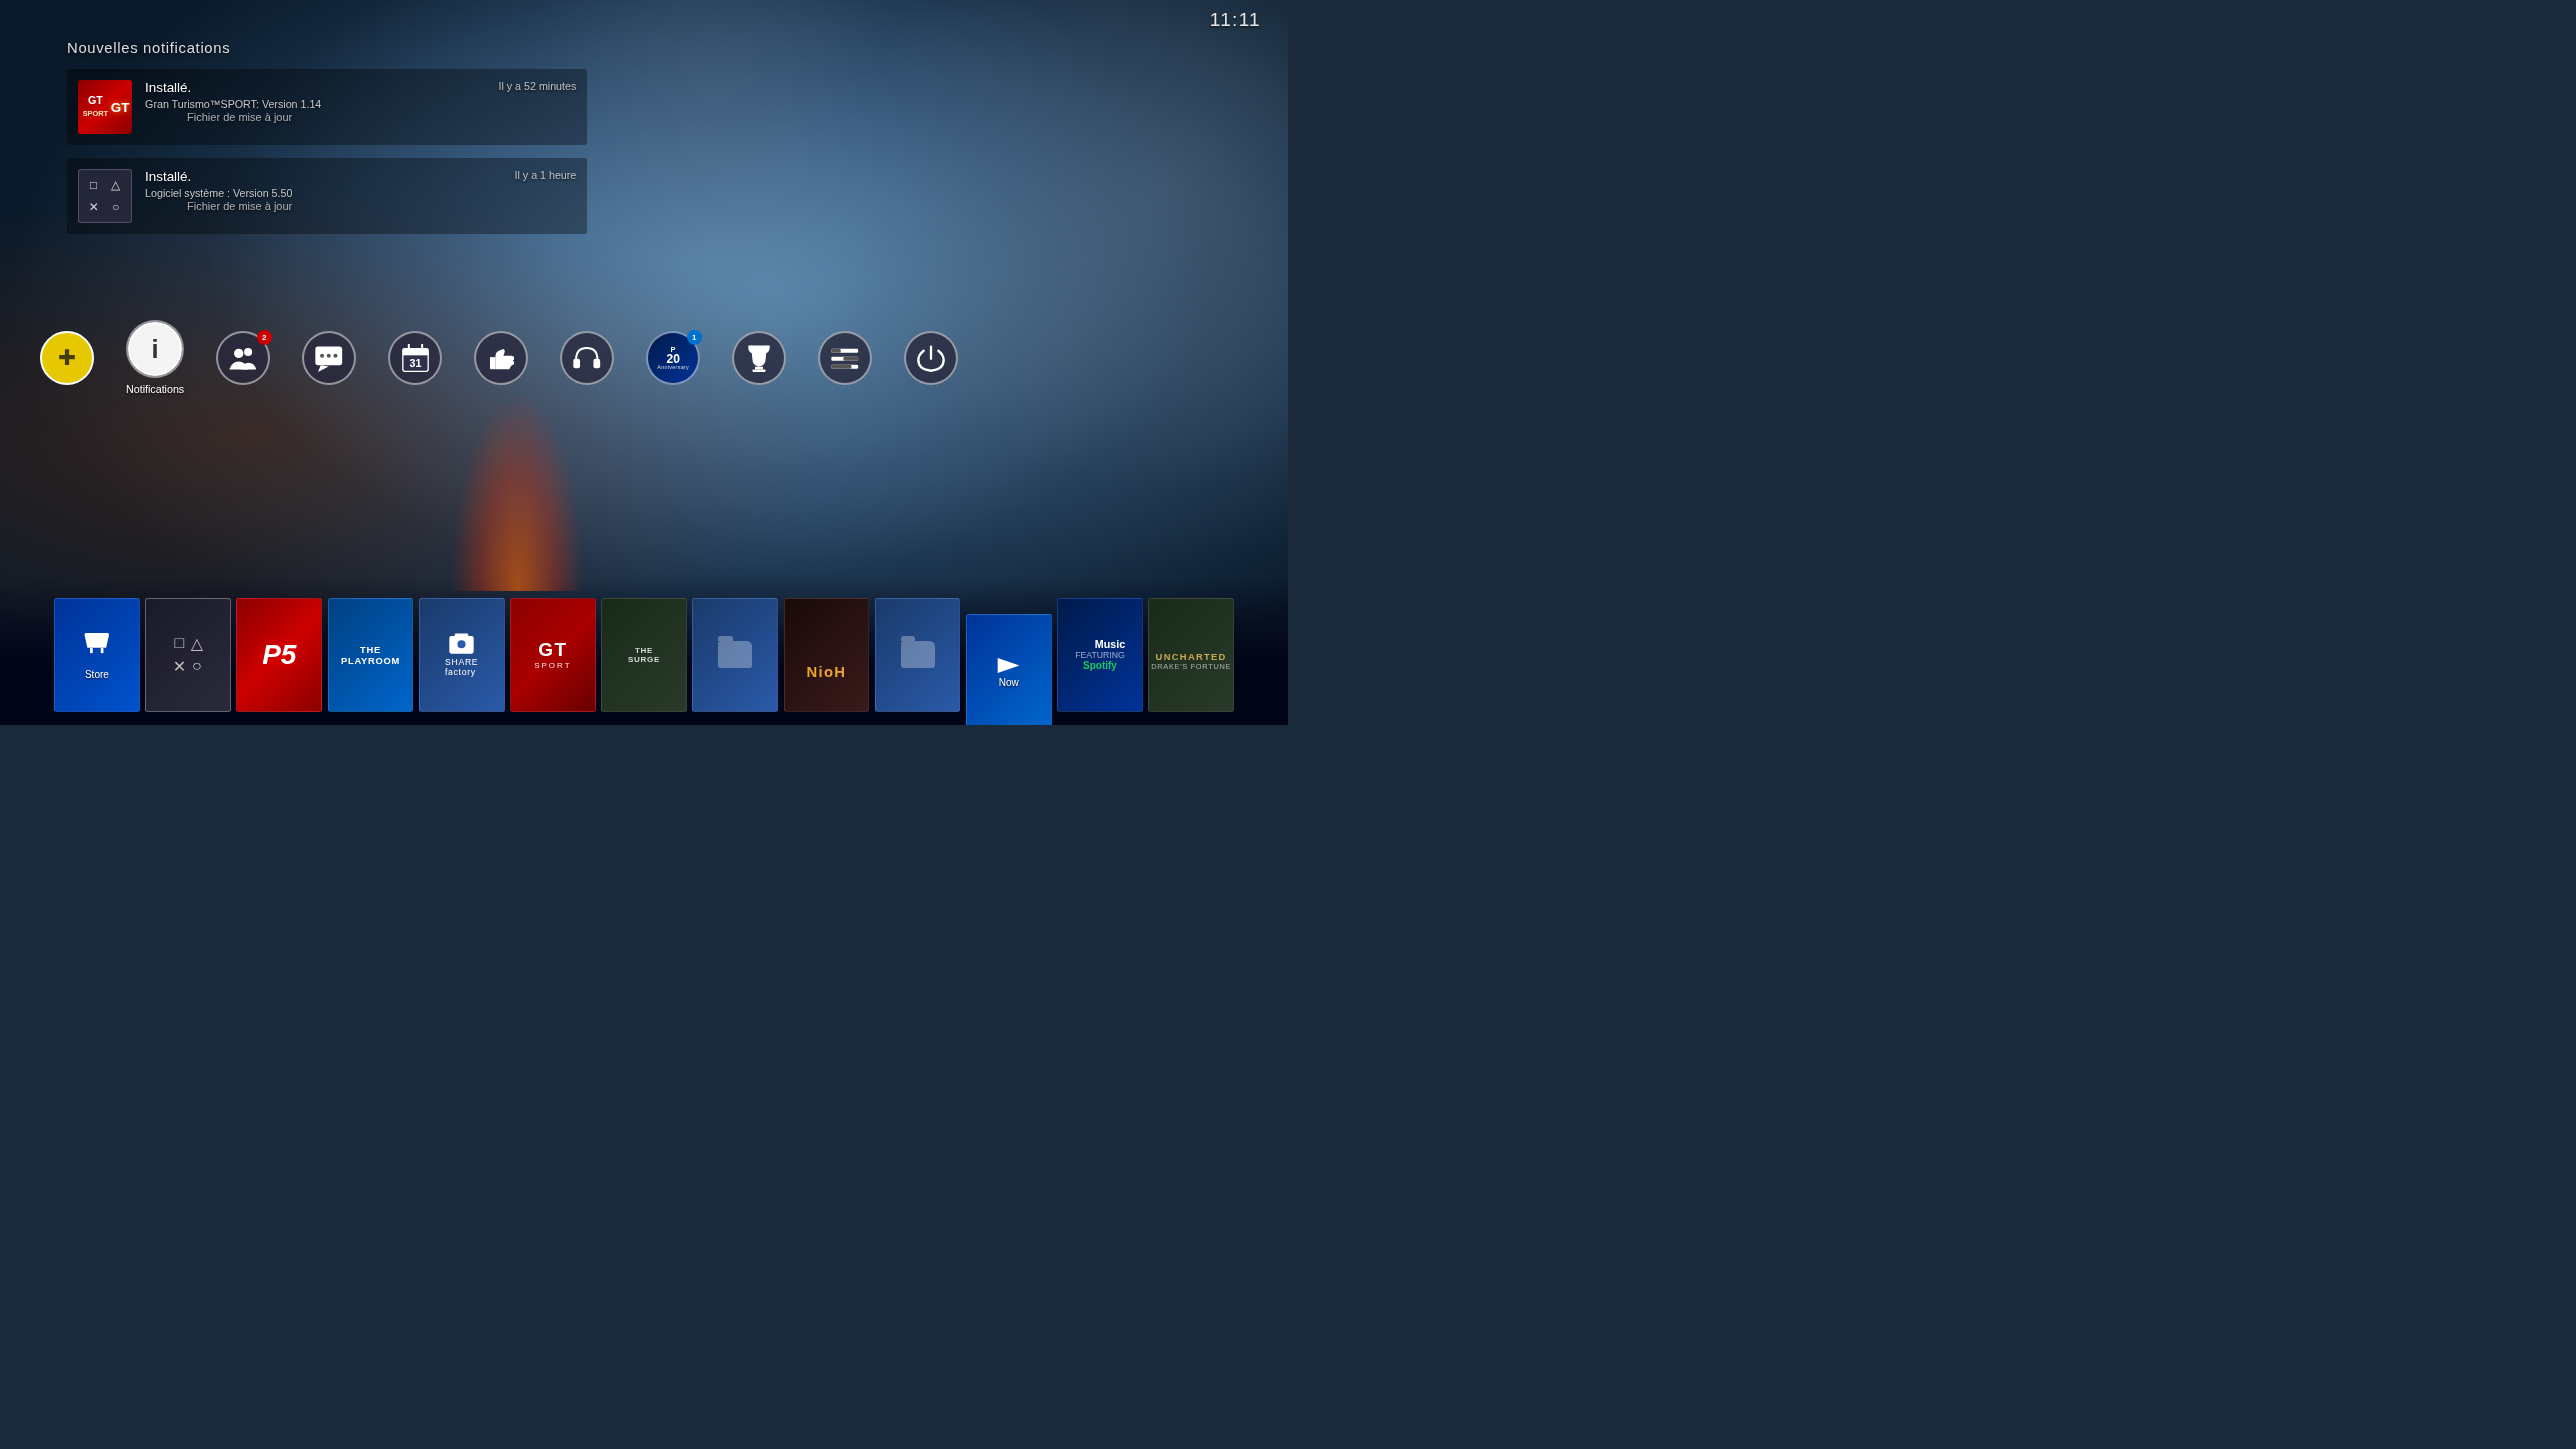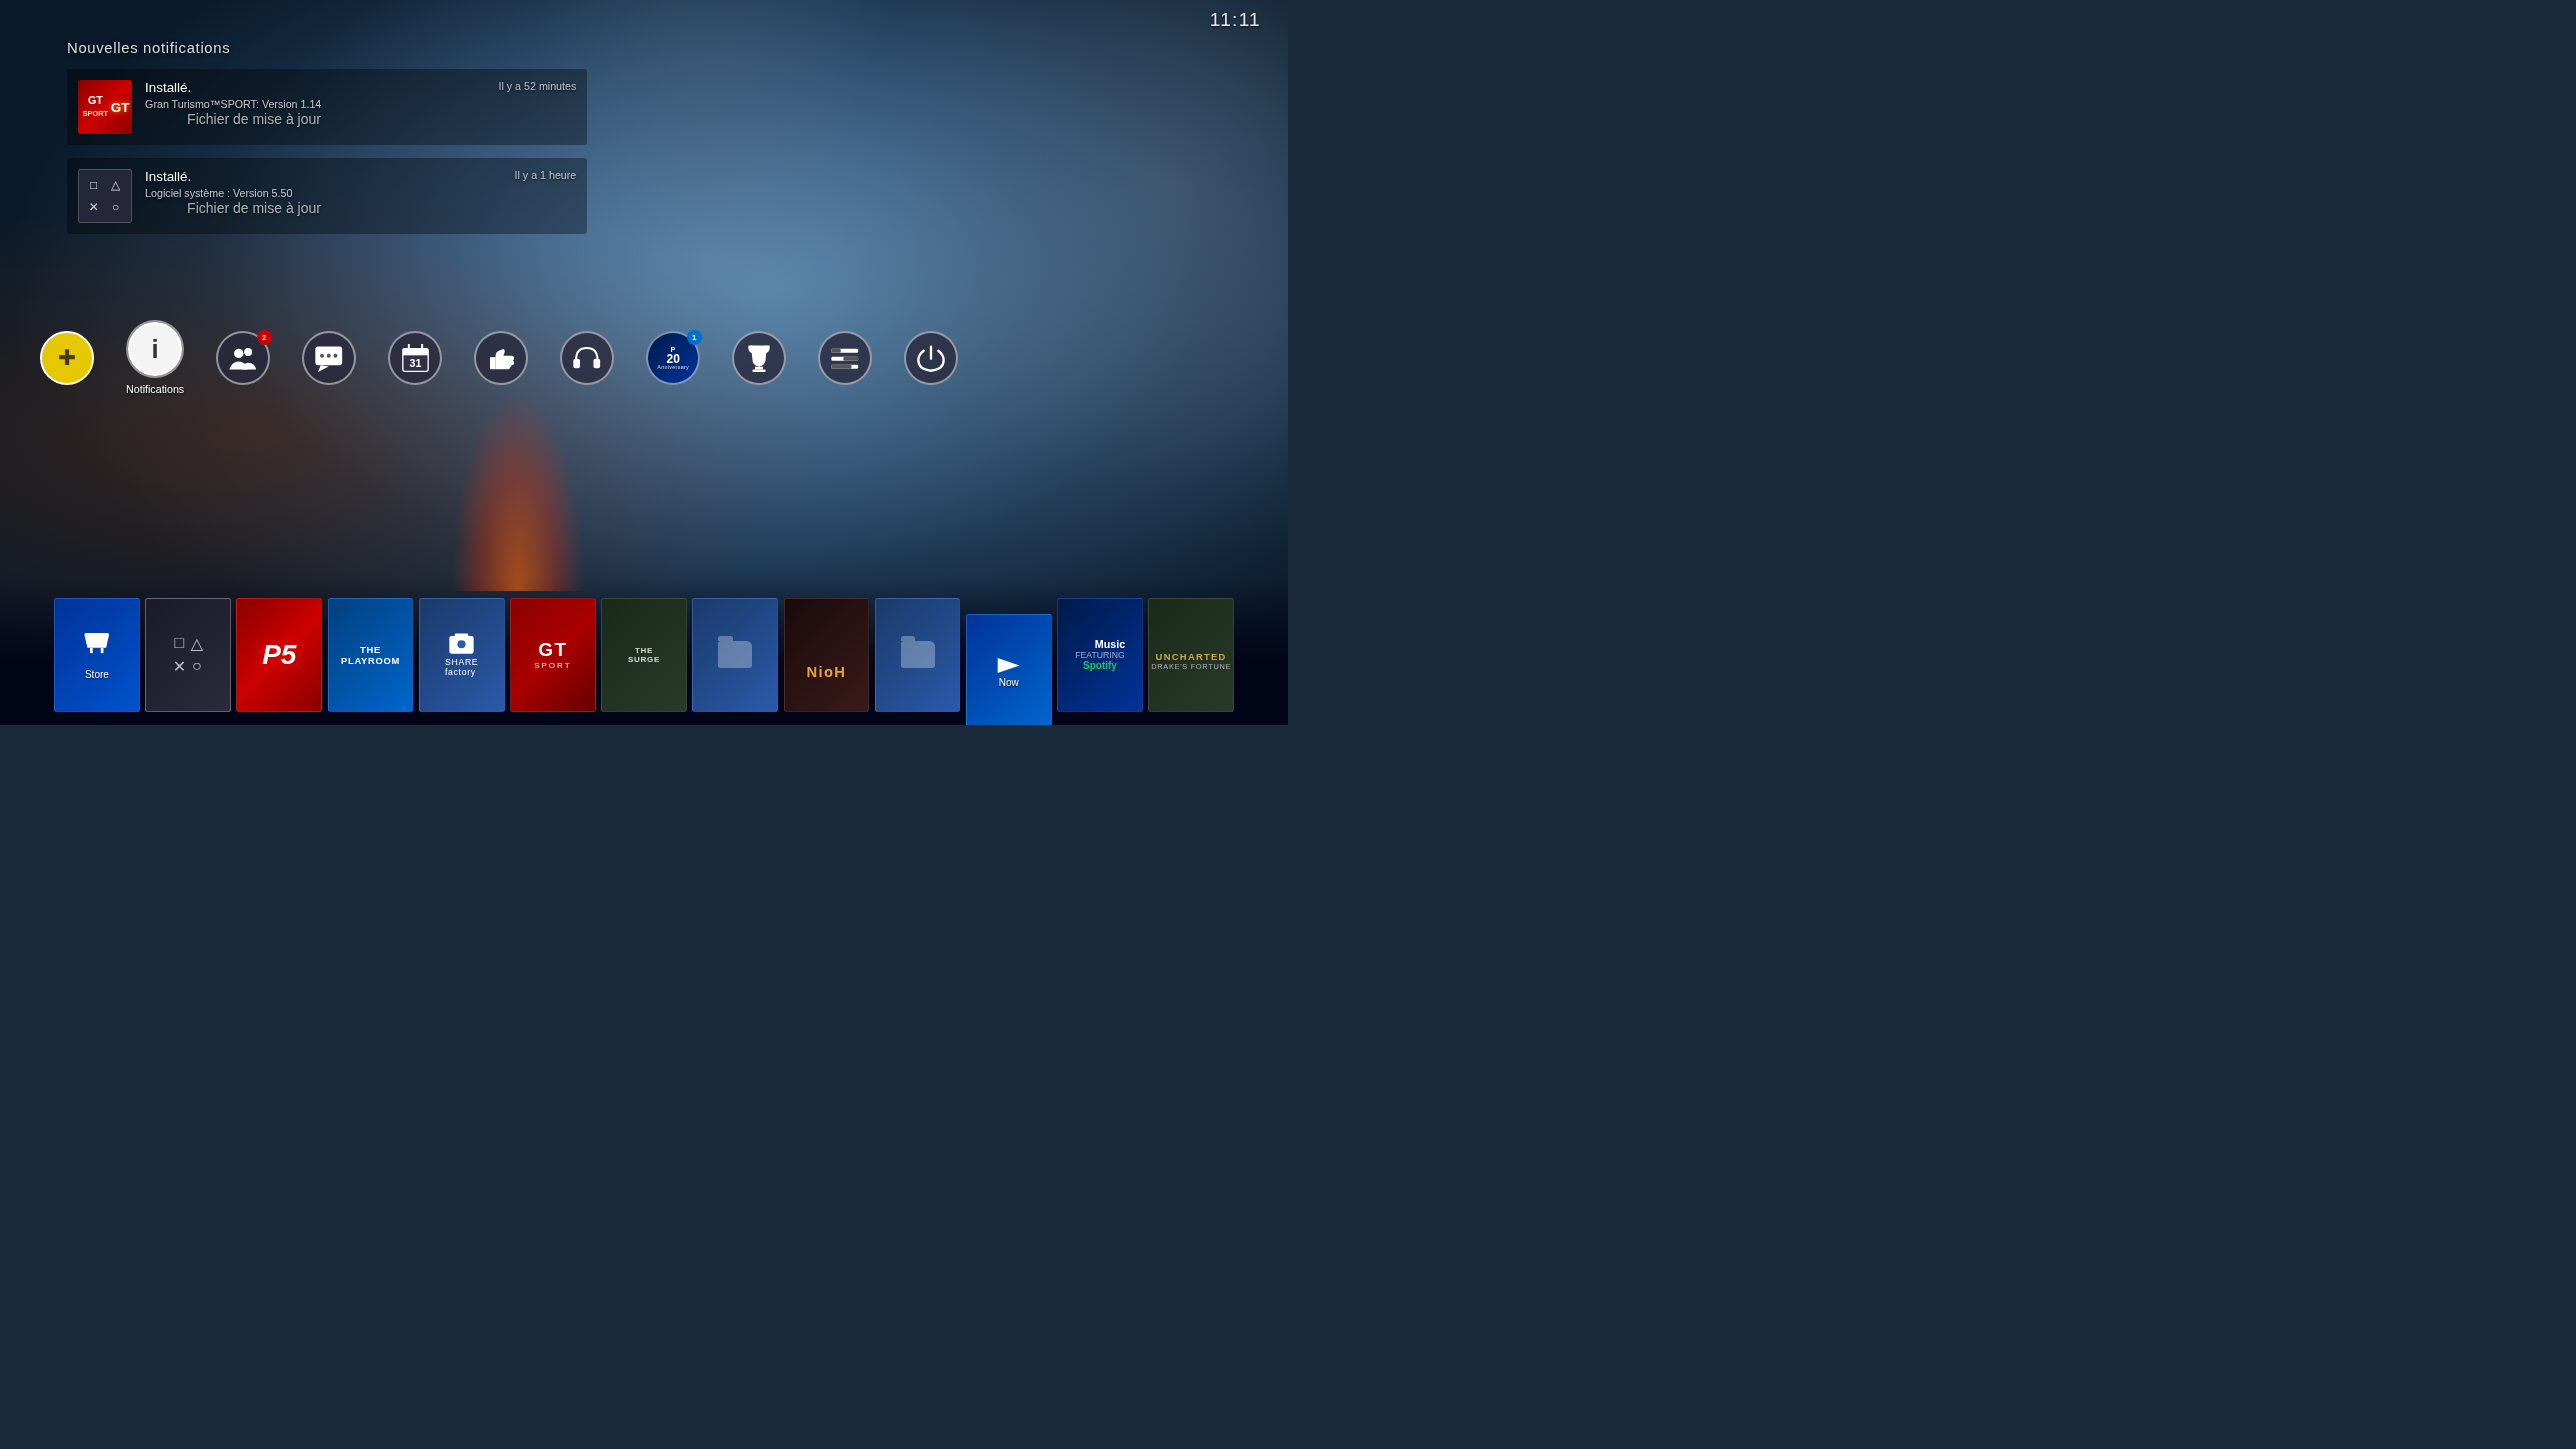--- a/index.html
+++ b/index.html
@@ -156,21 +156,21 @@
 
     .notif-subtitle {
       color: rgba(255,255,255,0.75);
       font-size: 10.7px;
       margin-bottom: 1.3px;
       text-shadow: 0 0.7px 2.7px rgba(0,0,0,0.8);
     }
 
     .notif-desc {
       color: rgba(255,255,255,0.65);
-      font-size: 14px;
+      font-size: 11px;
       text-shadow: 0 0.7px 2.7px rgba(0,0,0,0.8);
       padding-left: 42px;
     }
 
     .notif-time {
       color: rgba(255,255,255,0.7);
       font-size: 10.7px;
       font-weight: 300;
       text-align: right;
       flex-shrink: 0;

